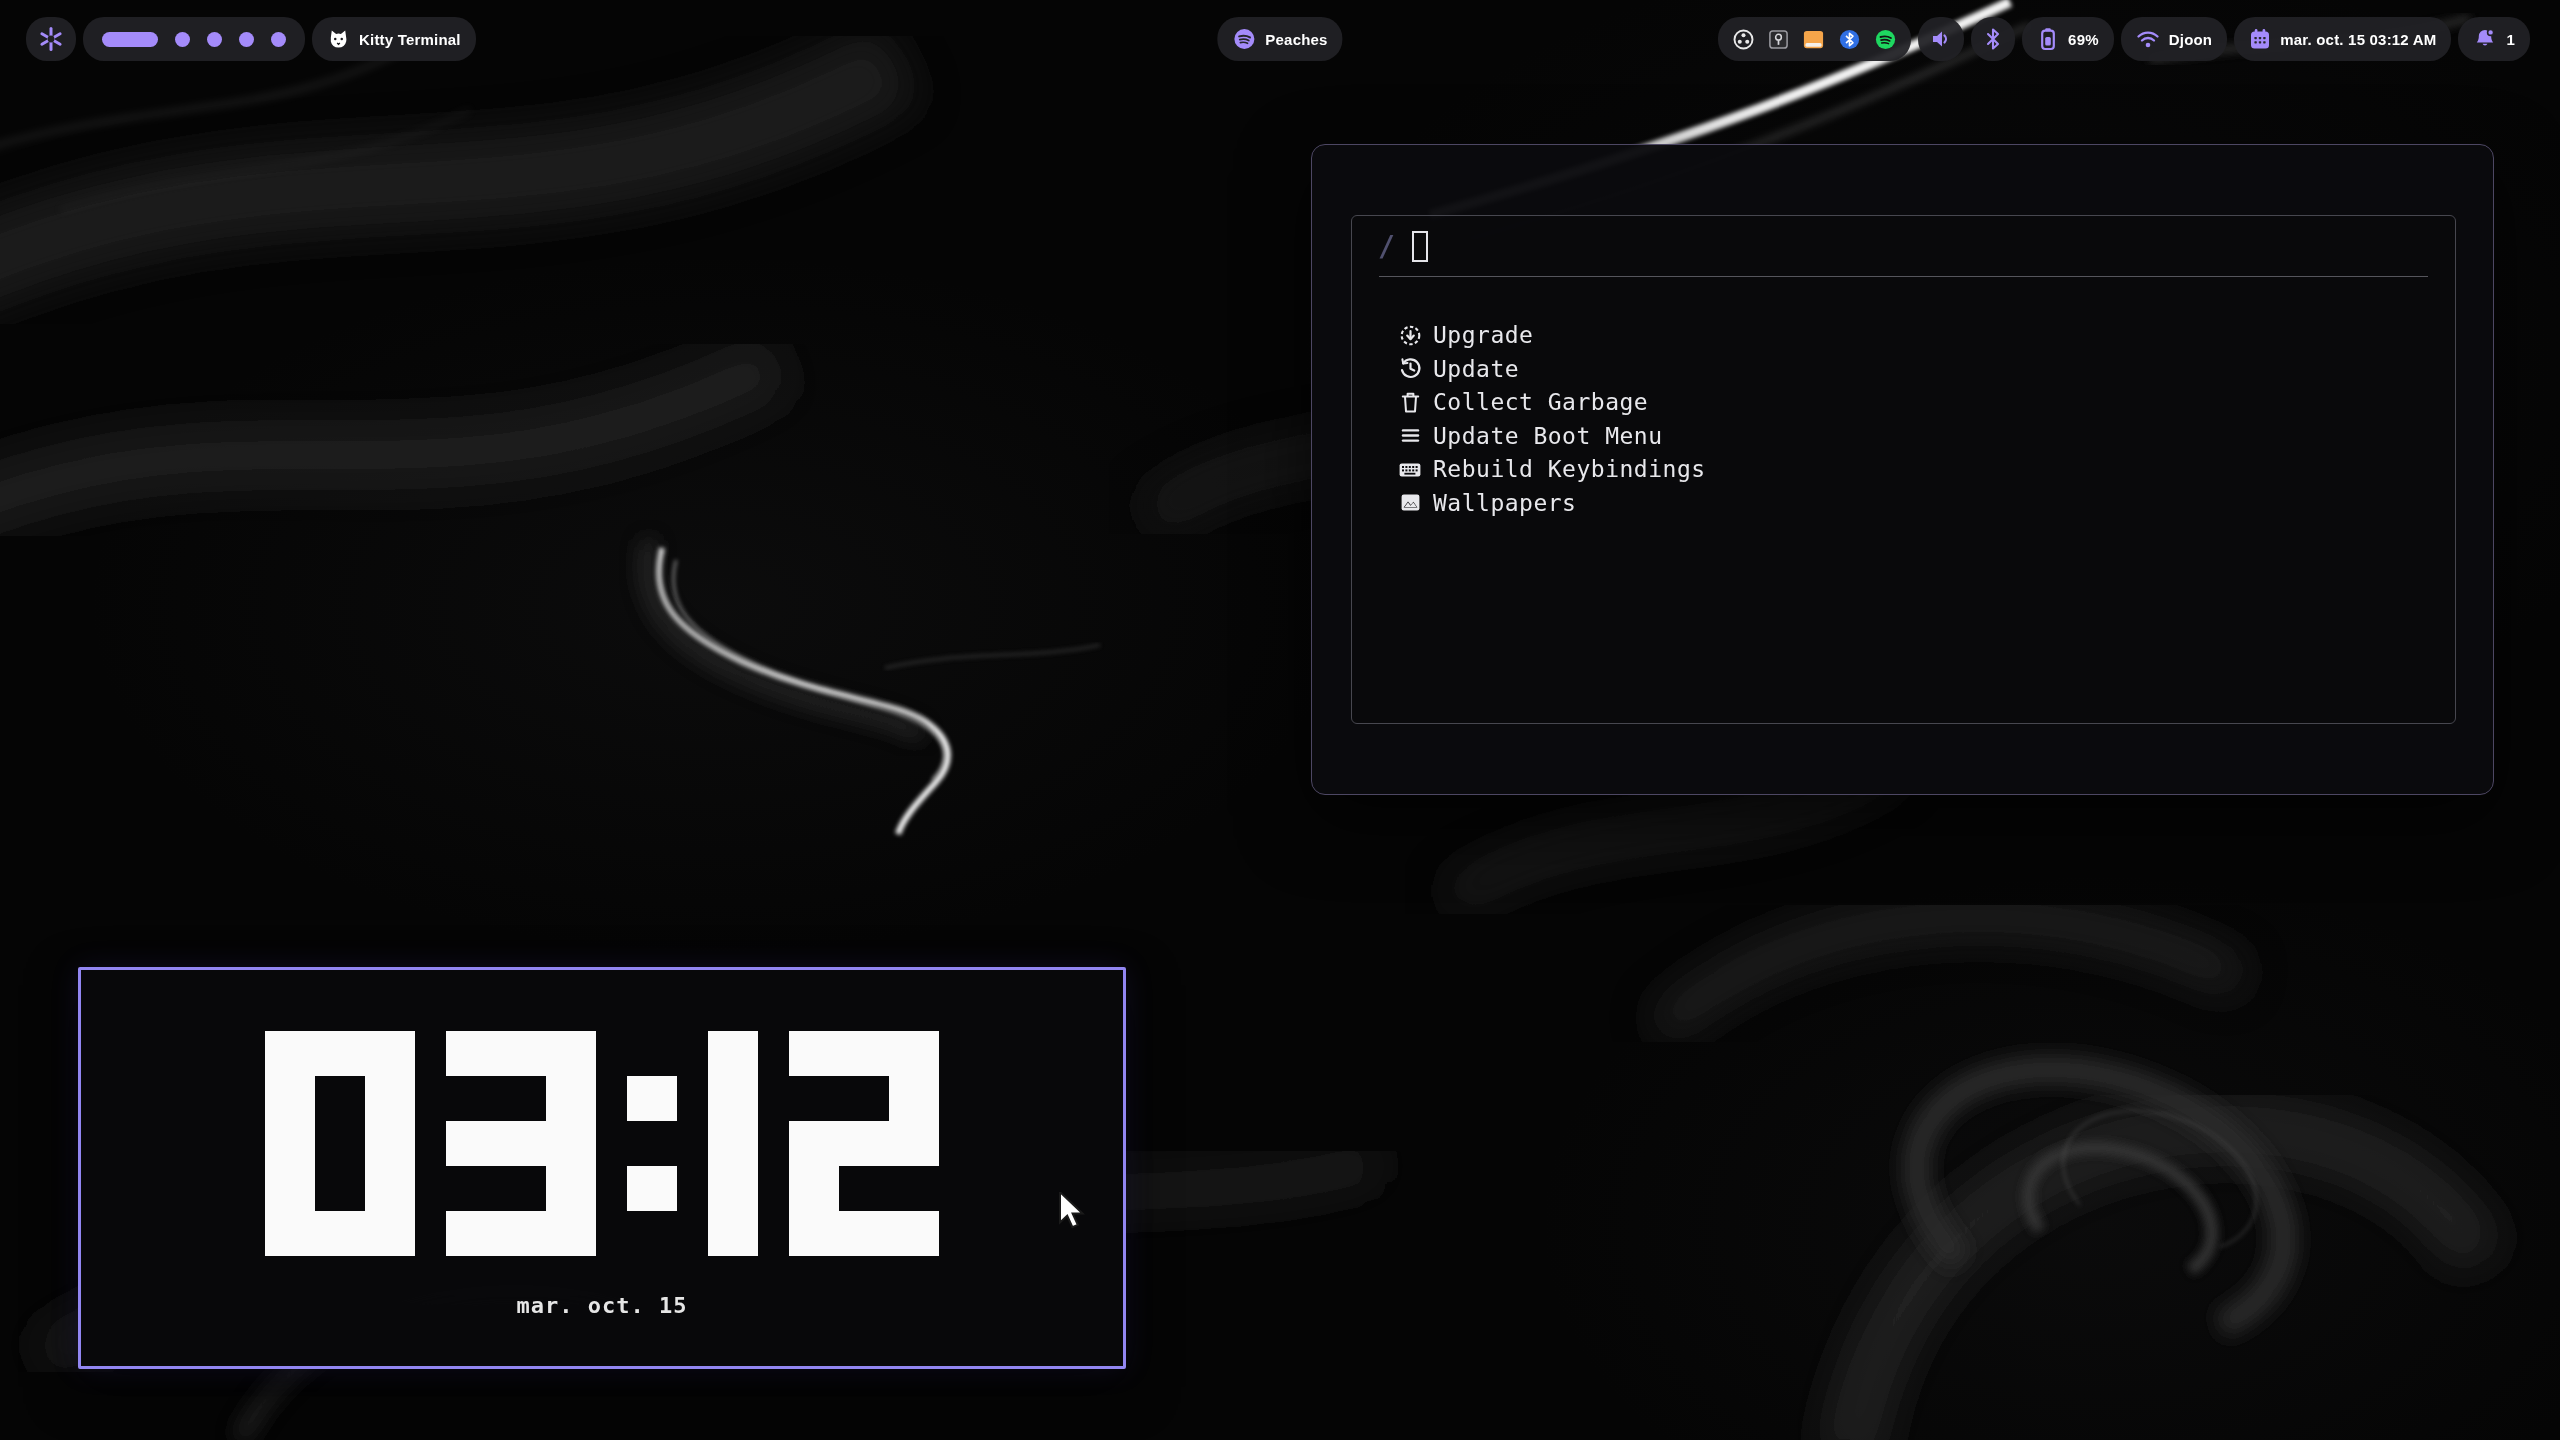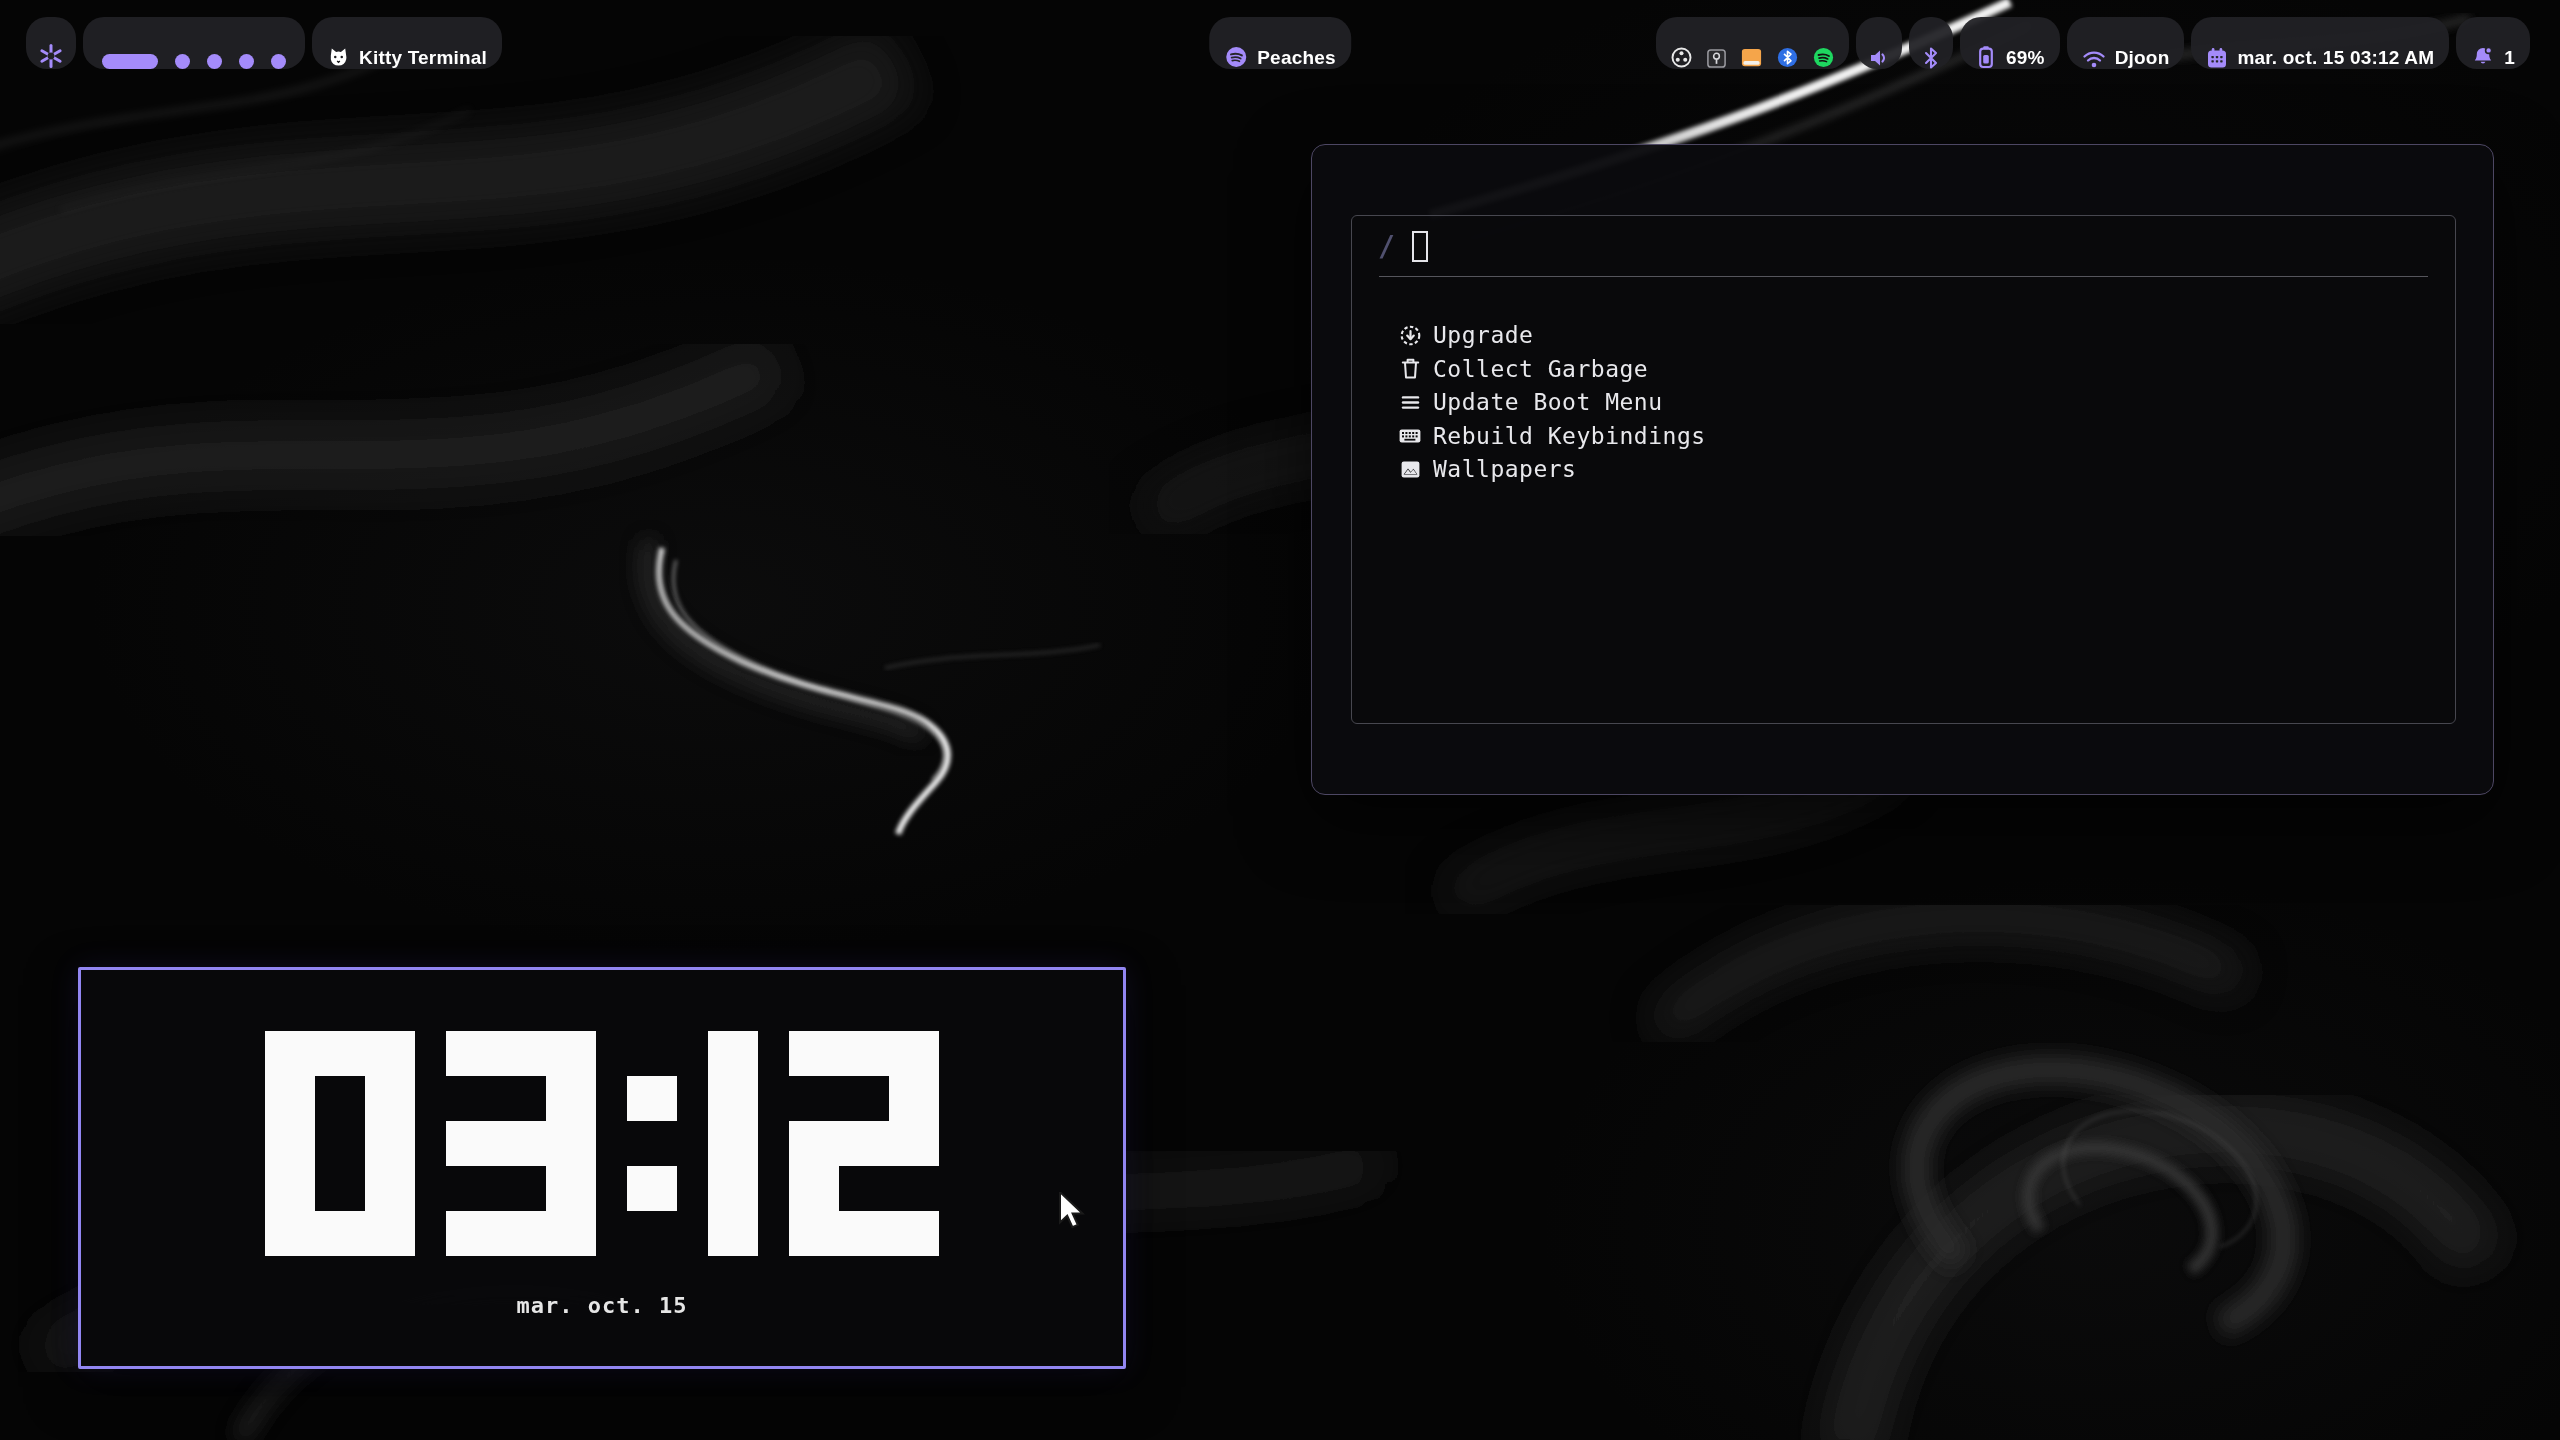--- a/index.html
+++ b/index.html
@@ -10,23 +10,23 @@
   #wallpaper { position:absolute; inset:0; z-index:0;
     background:
       radial-gradient(900px 500px at 28% 42%, rgba(42,42,44,.18), transparent 70%),
       radial-gradient(1000px 600px at 78% 25%, rgba(38,38,42,.15), transparent 70%),
       radial-gradient(800px 500px at 82% 85%, rgba(34,34,36,.20), transparent 70%),
       #050505; }
   #wallpaper svg { position:absolute; inset:0; }
 
   
   #topbar { position:absolute; left:0; top:0; width:2560px; height:76px; z-index:5; }
-  .pill { background:rgba(33,33,37,.94); border-radius:21px; height:52px;
-          display:flex; align-items:flex-end; gap:9px; padding:0 15px;
-          color:#fff; font-weight:700; font-size:19px; letter-spacing:.2px; }
+  .pill { background:rgba(33,33,37,.94); border-radius:21px; height:44px;
+          display:flex; align-items:center; gap:9px; padding:0 15px;
+          color:#fff; font-weight:700; font-size:15px; letter-spacing:.2px; }
   .bar-group { position:absolute; top:17px; display:flex; gap:7px; align-items:center; }
   #bar-left  { left:26px; }
   #bar-right { right:30px; }
   #bar-center{ left:50%; transform:translateX(-50%); }
   .icon-pill { padding:0 12px; }
   .ws-active { width:56px; height:15px; border-radius:8px; background:var(--accent); }
   .ws-dot    { width:15px; height:15px; border-radius:50%; background:var(--accent); }
   #workspaces { gap:17px; padding:0 19px; }
   .tray-pill { gap:13px; padding:0 14px; }
   svg.gl { display:block; }
@@ -292,20 +292,30 @@
               <circle cx="11.5" cy="11.5" r="8.8" stroke="currentColor" stroke-width="2.1" fill="none" stroke-dasharray="3.4 2.4"></circle>
               <line x1="11.5" y1="7" x2="11.5" y2="14.6" stroke="currentColor" stroke-width="2.2" stroke-linecap="round"></line>
               <polyline points="8.2,11.6 11.5,15.2 14.8,11.6" stroke="currentColor" stroke-width="2.2" fill="none" stroke-linecap="round" stroke-linejoin="round"></polyline>
             </svg>
           </span>
           <span class="menu-label">Upgrade</span>
         </div>
         <div class="menu-row">
           <span class="menu-icon">
             <svg width="23" height="23" viewBox="0 0 23 23">
+              <path d="M4.2,6.4 A8.8,8.8 0 1 1 3,13" stroke="currentColor" stroke-width="2.2" fill="none" stroke-linecap="round"></path>
+              <polyline points="3.4,2.2 4.2,6.6 8.5,5.9" stroke="currentColor" stroke-width="2" fill="none" stroke-linecap="round" stroke-linejoin="round"></polyline>
+              <polyline points="11.5,6.6 11.5,11.8 15.2,13.6" stroke="currentColor" stroke-width="2.2" fill="none" stroke-linecap="round" stroke-linejoin="round"></polyline>
+            </svg>
+          </span>
+          <span class="menu-label">Update</span>
+        </div>
+        <div class="menu-row">
+          <span class="menu-icon">
+            <svg width="23" height="23" viewBox="0 0 23 23">
               <path d="M8.6,5 V2.8 h5.8 V5" stroke="currentColor" stroke-width="2" fill="none" stroke-linejoin="round"></path>
               <line x1="3.8" y1="5.6" x2="19.2" y2="5.6" stroke="currentColor" stroke-width="2" stroke-linecap="round"></line>
               <path d="M6,5.6 L7,20.4 h9 L17,5.6" stroke="currentColor" stroke-width="2" fill="none" stroke-linejoin="round"></path>
             </svg>
           </span>
           <span class="menu-label">Collect Garbage</span>
         </div>
         <div class="menu-row">
           <span class="menu-icon">
             <svg width="23" height="23" viewBox="0 0 23 23">

